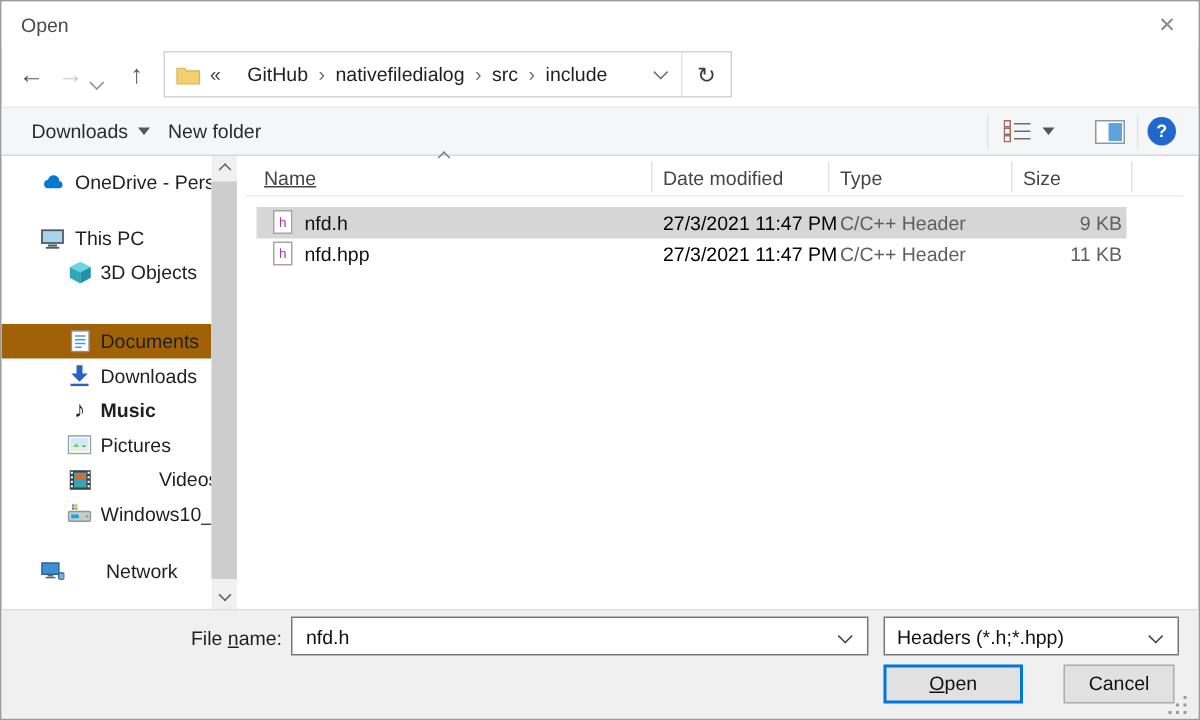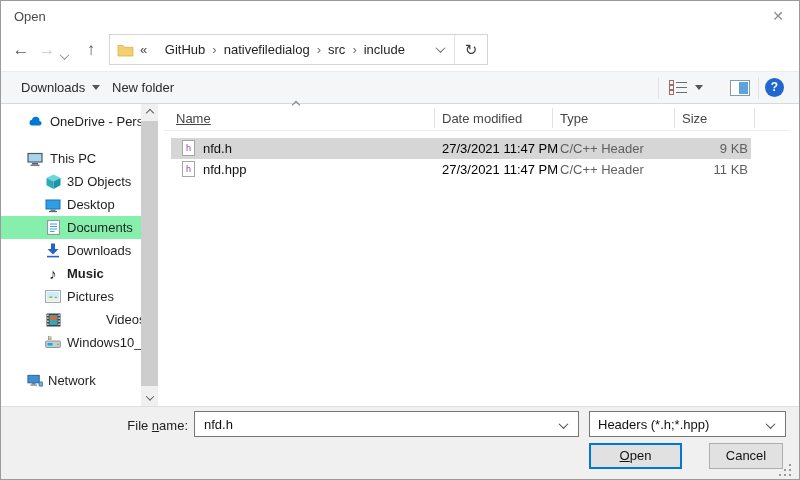--- a/index.html
+++ b/index.html
@@ -38,21 +38,21 @@
            border-bottom:1px solid #d9d9d9;box-sizing:border-box;}
   .tb-item{position:absolute;top:0;height:31px;display:flex;align-items:center;color:#2b2b2b;cursor:pointer;}
   .tri-down{display:inline-block;width:0;height:0;border-left:4px solid transparent;
             border-right:4px solid transparent;border-top:5px solid #555;margin-left:7px;}
   .tb-sep{position:absolute;top:5px;width:1px;height:22px;background:#e3e3e3;}
   .help-btn{position:absolute;left:764px;top:6px;width:19px;height:19px;border-radius:50%;
             background:#2068cf;color:#fff;font-weight:bold;font-size:12px;text-align:center;
             line-height:19px;cursor:pointer;}
   
   .side-item{position:absolute;left:0;width:140px;height:23px;display:flex;align-items:center;cursor:pointer;}
-  .side-item.sel{background:#86efac;}
+  .side-item.sel{background:#a16207;}
   .side-item .ic{position:absolute;width:16px;height:16px;display:flex;align-items:center;justify-content:center;}
   .side-item .lbl{position:absolute;white-space:nowrap;overflow:hidden;right:0;color:#1f1f1f;}
   .sb{left:140px;top:103px;width:17px;height:302px;background:#f0f0f0;}
   .sb .thumb{position:absolute;left:0;top:17px;width:17px;height:265px;background:#cdcdcd;}
   .sb .arr{position:absolute;left:0;width:17px;height:17px;display:flex;align-items:center;justify-content:center;}
   
   .hdr-lbl{top:110px;color:#454545;}
   .hdr-sep{position:absolute;top:107px;width:1px;height:20px;background:#e2e2e2;}
   .hdr-line{left:163px;top:129px;width:625px;height:1px;background:#ececec;}
   .sort-chev{left:292px;top:101px;width:5px;height:5px;border-right:1.2px solid #7a7a7a;
@@ -174,30 +174,20 @@
   <div class="side-item" style="top:169px;">
     <span class="ic" style="left:44px;">
       <svg width="15" height="15" viewBox="0 0 15 15">
           <polygon points="7.5,0.5 14.5,4 7.5,7.5 0.5,4" fill="#6bd6de"></polygon>
           <polygon points="0.5,4 7.5,7.5 7.5,15 0.5,11.2" fill="#2fa9ba"></polygon>
           <polygon points="14.5,4 7.5,7.5 7.5,15 14.5,11.2" fill="#1d93a6"></polygon>
         </svg>
     </span>
     <span class="lbl" style="left:66px;">3D Objects</span>
   </div>
-  <div class="side-item" style="top:192px;">
-    <span class="ic" style="left:44px;">
-      <svg width="16" height="16" viewBox="0 0 16 16">
-          <rect x="1" y="3" width="14" height="9" fill="#2f9ee3" stroke="#1871b3"></rect>
-          <rect x="5.5" y="12.6" width="5" height="1.3" fill="#5a6b76"></rect>
-          <rect x="4" y="14" width="8" height="1.2" fill="#5a6b76"></rect>
-        </svg>
-    </span>
-    <span class="lbl" style="left:66px;">Desktop</span>
-  </div>
   <div class="side-item sel" style="top:215px;">
     <span class="ic" style="left:44px;">
       <svg width="13" height="15" viewBox="0 0 13 15">
           <rect x="0.6" y="0.6" width="11.8" height="13.8" fill="#fff" stroke="#8a9199"></rect>
           <line x1="3" y1="4" x2="10" y2="4" stroke="#41a0dc"></line>
           <line x1="3" y1="6.5" x2="10" y2="6.5" stroke="#41a0dc"></line>
           <line x1="3" y1="9" x2="10" y2="9" stroke="#41a0dc"></line>
           <line x1="3" y1="11.5" x2="7.5" y2="11.5" stroke="#41a0dc"></line>
         </svg>
     </span>
@@ -253,21 +243,21 @@
           <rect x="2.5" y="7" width="5" height="2.5" fill="#00adef"></rect>
           <circle cx="13" cy="8.3" r="0.9" fill="#6fbf4a"></circle>
           <rect x="3" y="2.2" width="1.6" height="1.6" fill="#e84b3c"></rect>
           <rect x="5" y="2.2" width="1.6" height="1.6" fill="#7cbb42"></rect>
           <rect x="3" y="0.2" width="1.6" height="1.6" fill="#2aa4dd"></rect>
           <rect x="5" y="0.2" width="1.6" height="1.6" fill="#f3b517"></rect>
         </svg>
     </span>
     <span class="lbl" style="left:66px;">Windows10_OS (C:)</span>
   </div>
-  <div class="side-item" style="top:368px;">
+  <div class="side-item" style="top:368px;text-align:center;">
     <span class="ic" style="left:26px;">
       <svg width="17" height="15" viewBox="0 0 17 15">
           <rect x="1" y="2" width="12" height="8" fill="#3f8fd6" stroke="#2a5f92"></rect>
           <rect x="5" y="10.4" width="4" height="1.2" fill="#5a6b76"></rect>
           <rect x="3.6" y="11.8" width="7" height="1.1" fill="#5a6b76"></rect>
           <rect x="12.8" y="9" width="4" height="4.5" rx="0.8" fill="#7ab0dd" stroke="#2a5f92" stroke-width="0.8"></rect>
         </svg>
     </span>
     <span class="lbl" style="left:47px;">Network</span>
   </div>

